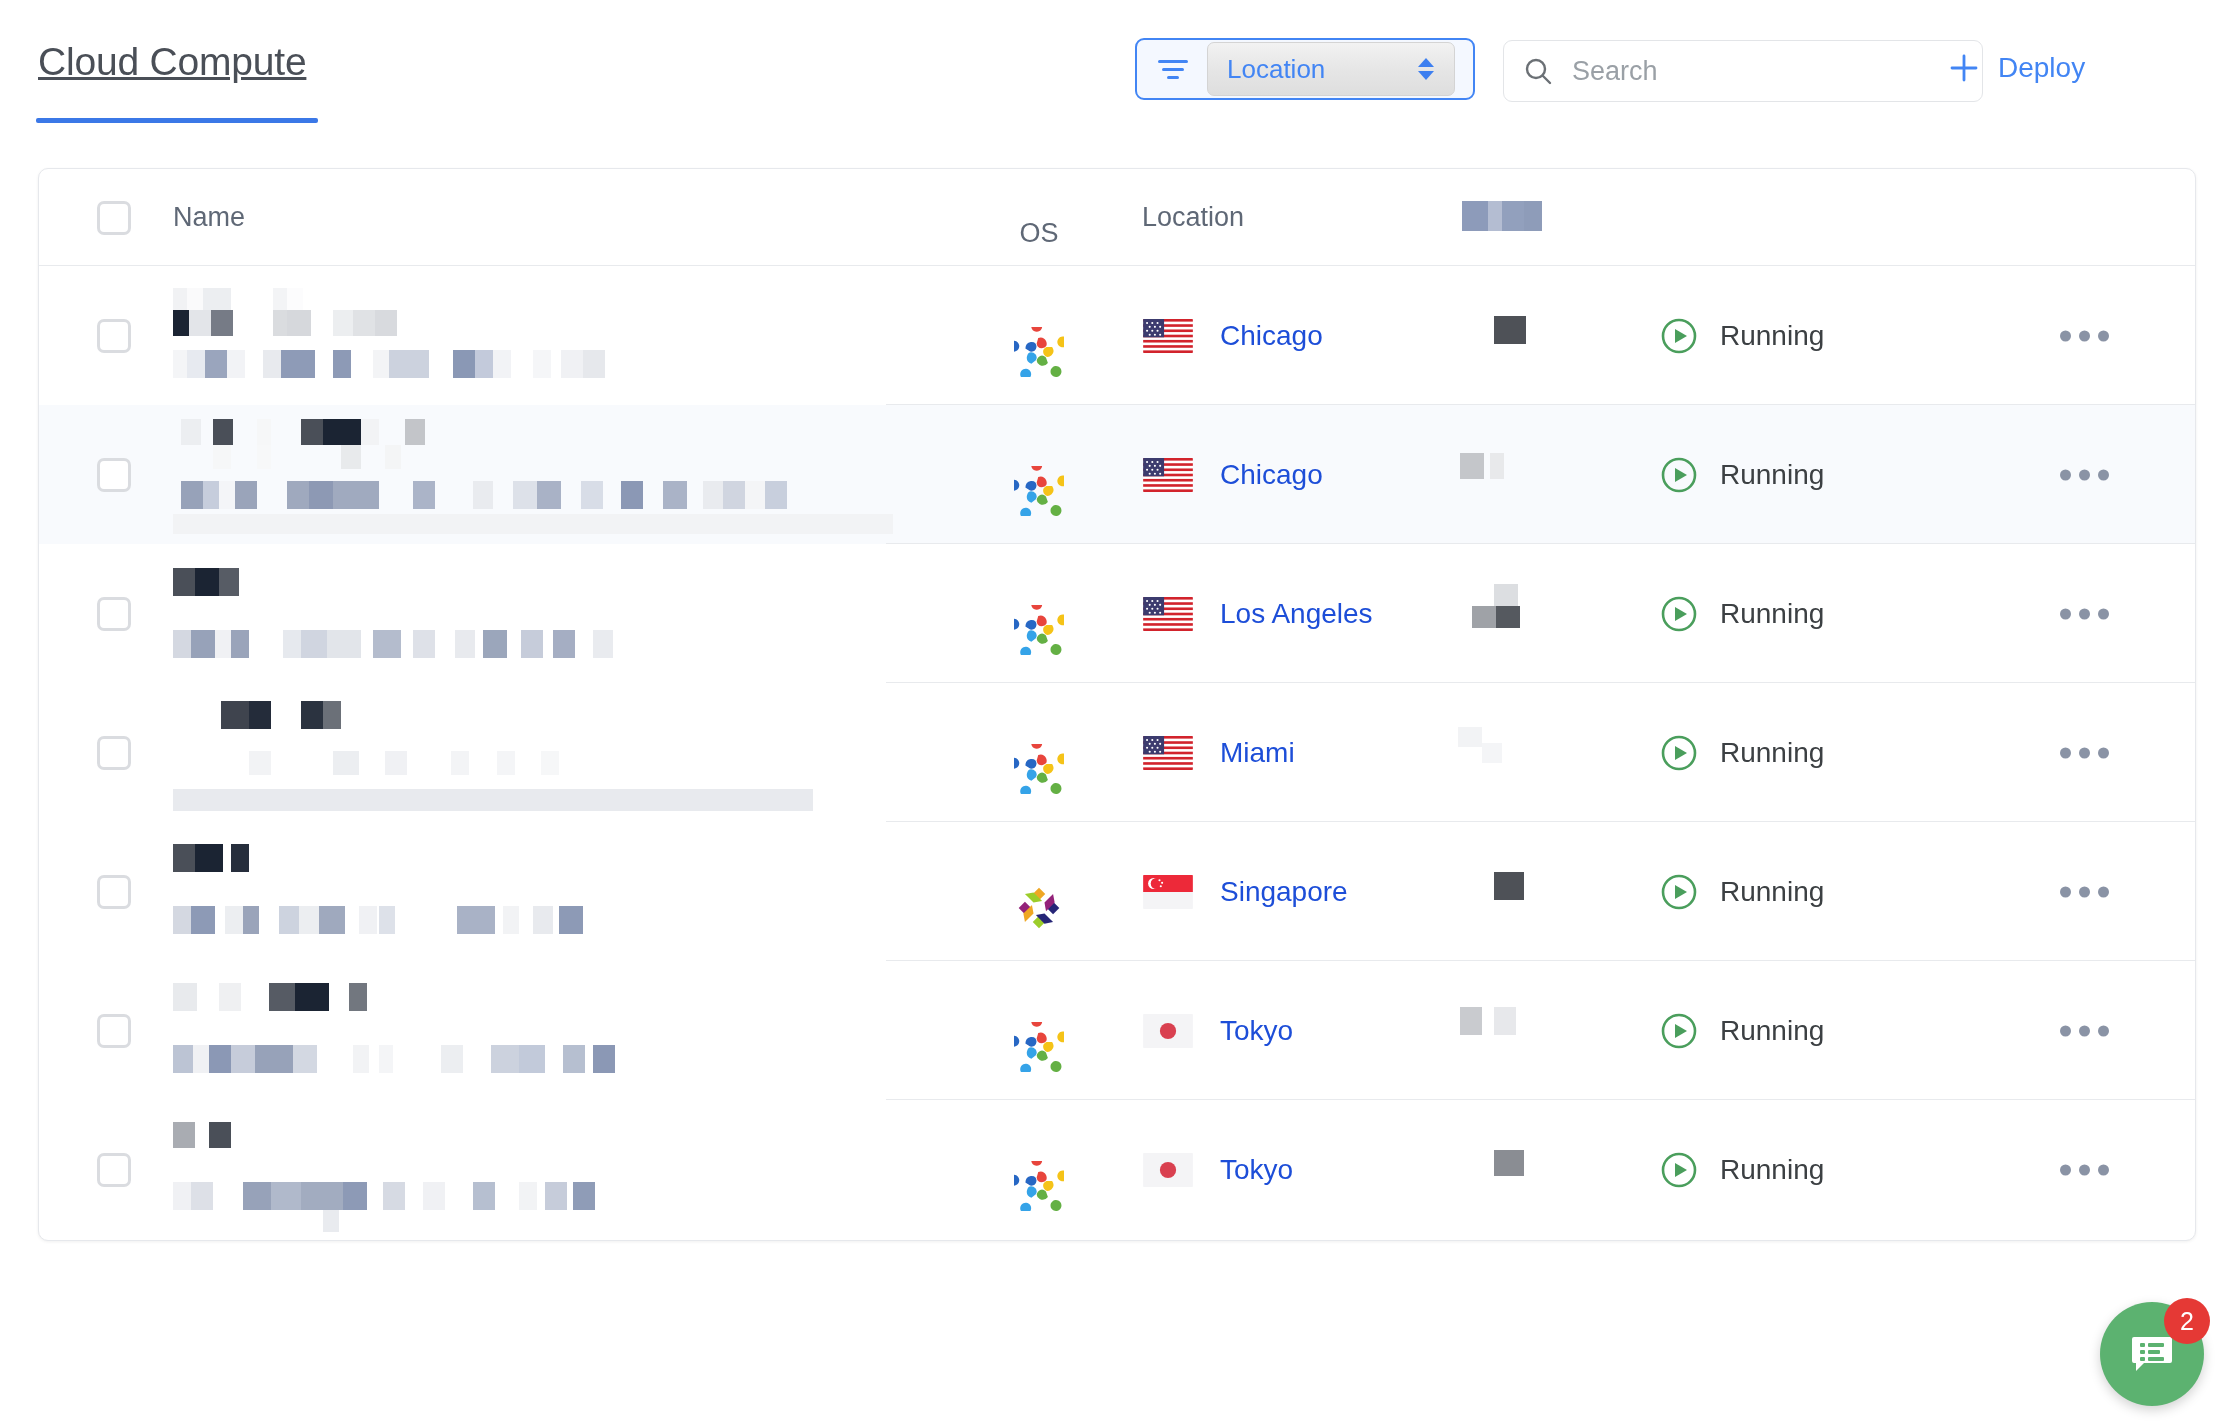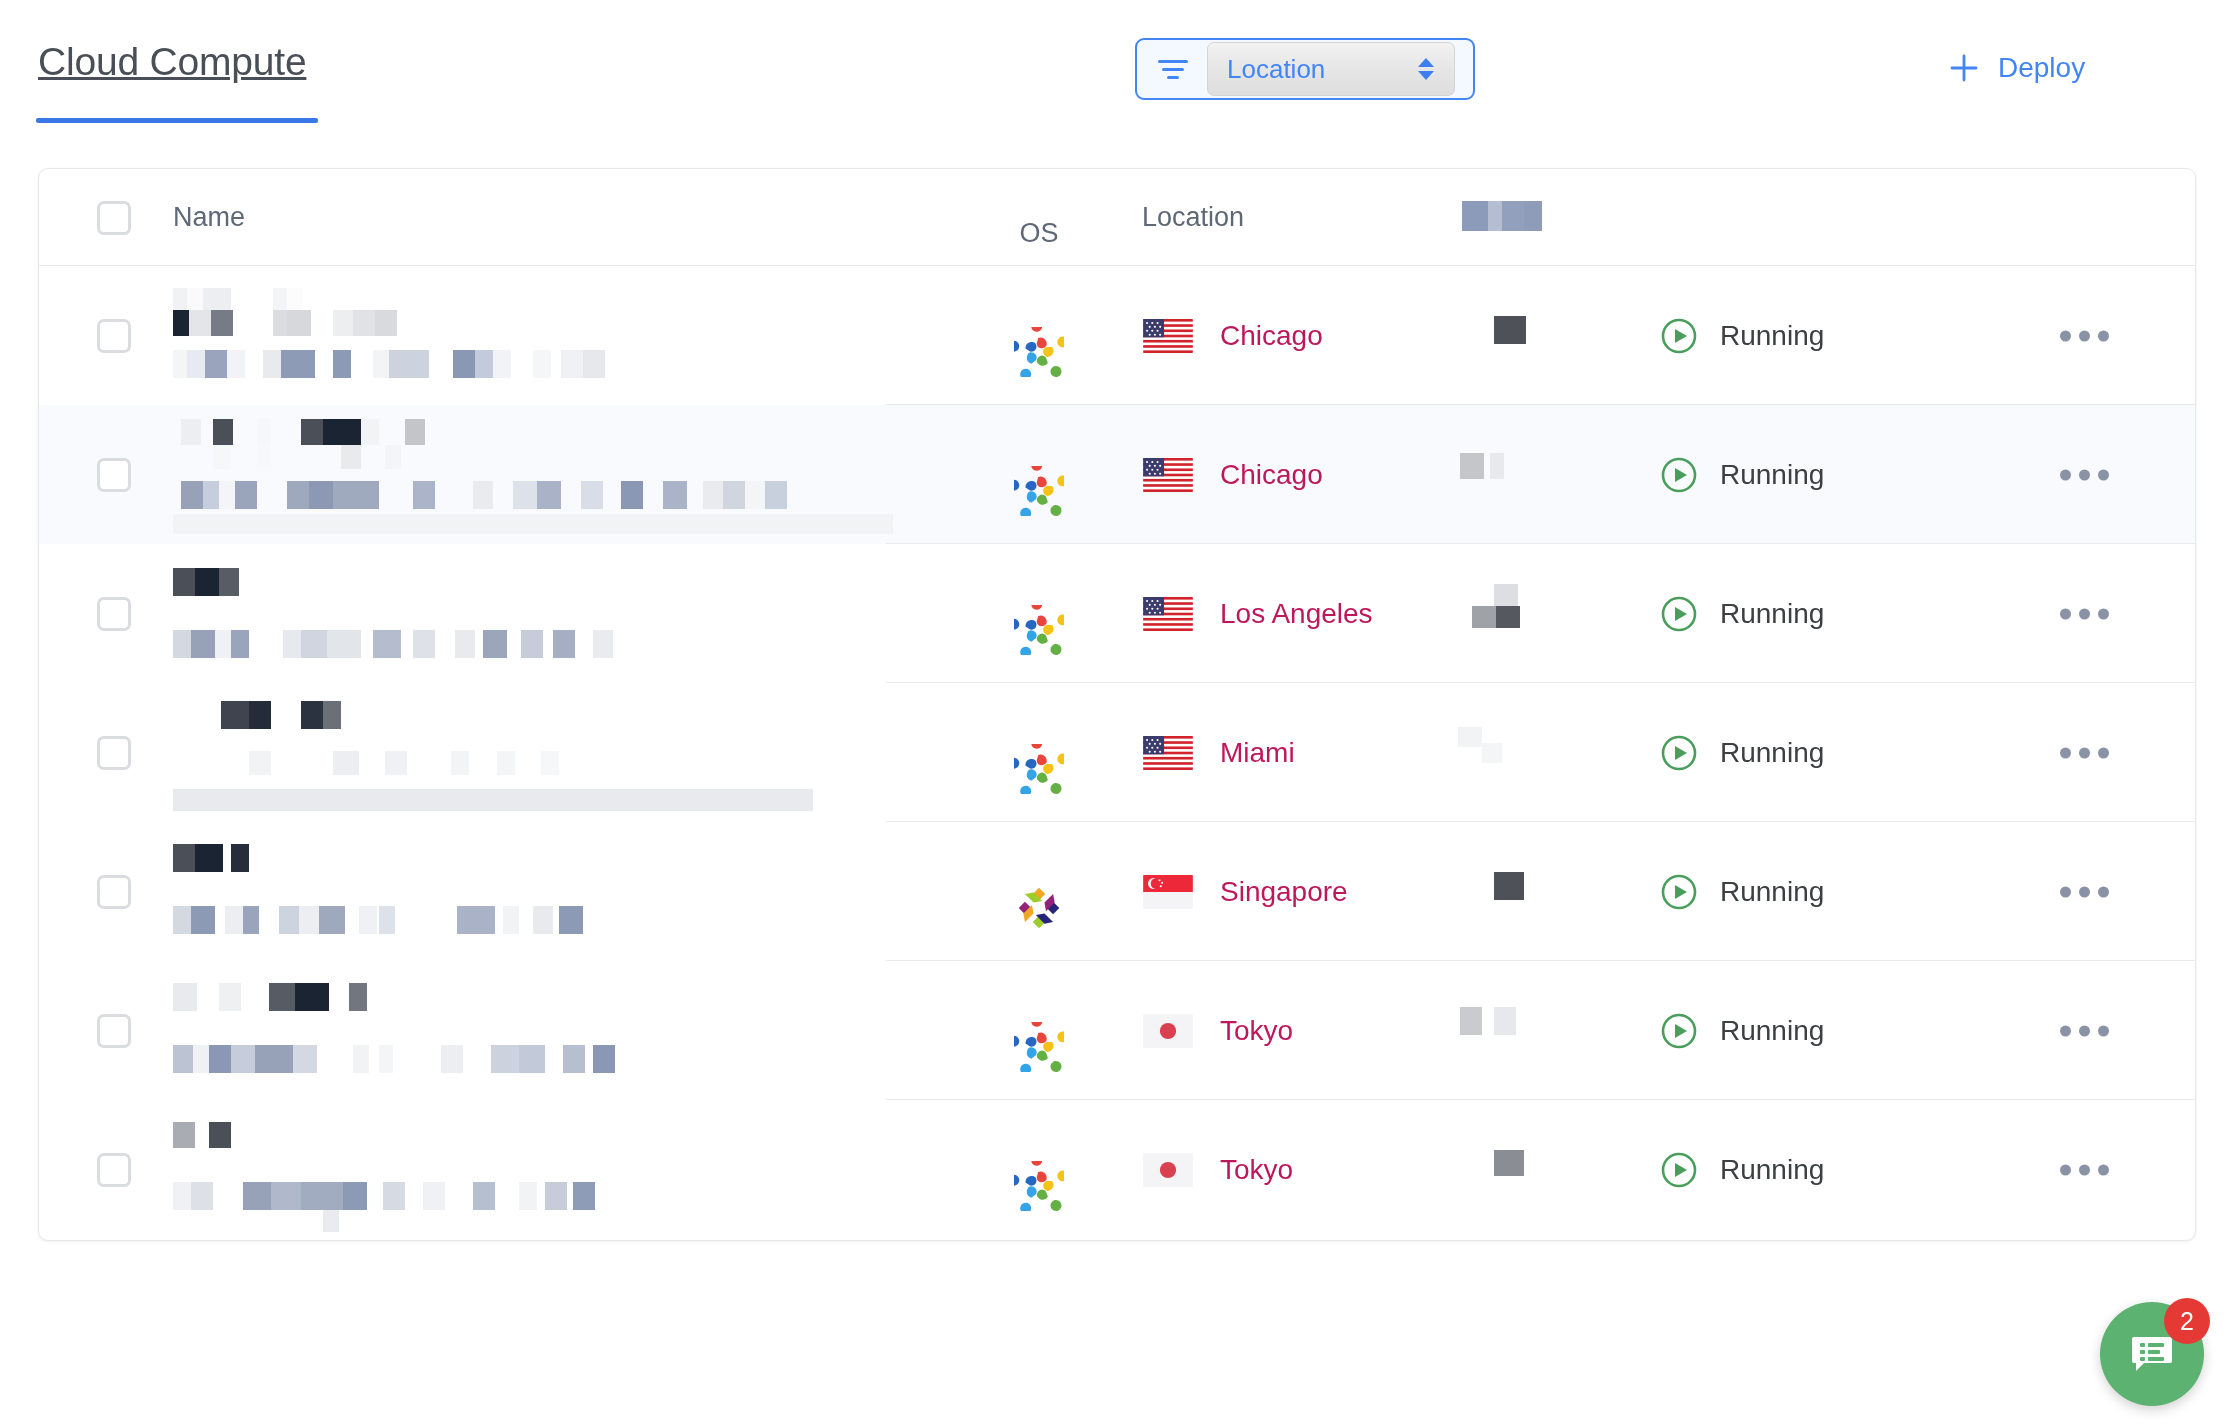--- a/index.html
+++ b/index.html
@@ -129,21 +129,21 @@
   .c-name { width: 848px; padding-left: 42px; position: relative; height: 100%; }
   .c-os   { width: 120px; display: flex; align-items: center; justify-content: center; margin-top: 32px; }
   .c-loc  { width: 345px; display: flex; align-items: center; gap: 26px; padding-left: 43px; }
   .c-blur { width: 180px; position: relative; height: 100%; }
   .c-status { flex: 1; display: flex; align-items: center; padding-left: 36px; position: relative; }
 
   .th {
     font-size: 27px; color: #5f6876; white-space: nowrap;
   }
 
-  .loc-label { font-size: 28px; color: #be185d; white-space: nowrap; }
+  .loc-label { font-size: 28px; color: #1d4ed8; white-space: nowrap; }
 
   
   .flag { width: 52px; height: 34px; flex: none; border-radius: 2px; overflow: hidden; display:block; }
 
   
   .status-wrap { display: flex; align-items: center; gap: 22px; }
   .status-label { font-size: 28px; color: #3c4043; white-space: nowrap; }
   .kebab {
     position: absolute; right: 86px; top: 50%; transform: translateY(-50%);
     display: flex; gap: 8px; cursor: pointer;
@@ -191,20 +191,29 @@
       </div>
       <div class="filter-select">
         <span class="filter-select-label">Location</span>
         <span class="spinner-arrows">
           <span class="tri-up"></span>
           <span class="tri-down"></span>
         </span>
       </div>
     </div>
 
+    <div class="search-box">
+      <span class="search-icon-wrap">
+        <svg width="30" height="30" viewBox="0 0 30 30" aria-hidden="true">
+          <circle cx="13" cy="13" r="9" fill="none" stroke="#6b7075" stroke-width="2.4"></circle>
+          <line x1="19.5" y1="19.5" x2="27" y2="27" stroke="#6b7075" stroke-width="2.4" stroke-linecap="round"></line>
+        </svg>
+      </span>
+      <span class="search-placeholder">Search</span>
+    </div>
 
     <div class="deploy-btn">
       <svg class="plus-icon" width="32" height="32" viewBox="0 0 32 32" aria-hidden="true">
         <line x1="16" y1="4" x2="16" y2="28" stroke="#4285f4" stroke-width="2.8" stroke-linecap="round"></line>
         <line x1="4" y1="16" x2="28" y2="16" stroke="#4285f4" stroke-width="2.8" stroke-linecap="round"></line>
       </svg>
       <span class="deploy-label">Deploy</span>
     </div>
   </div>
 

